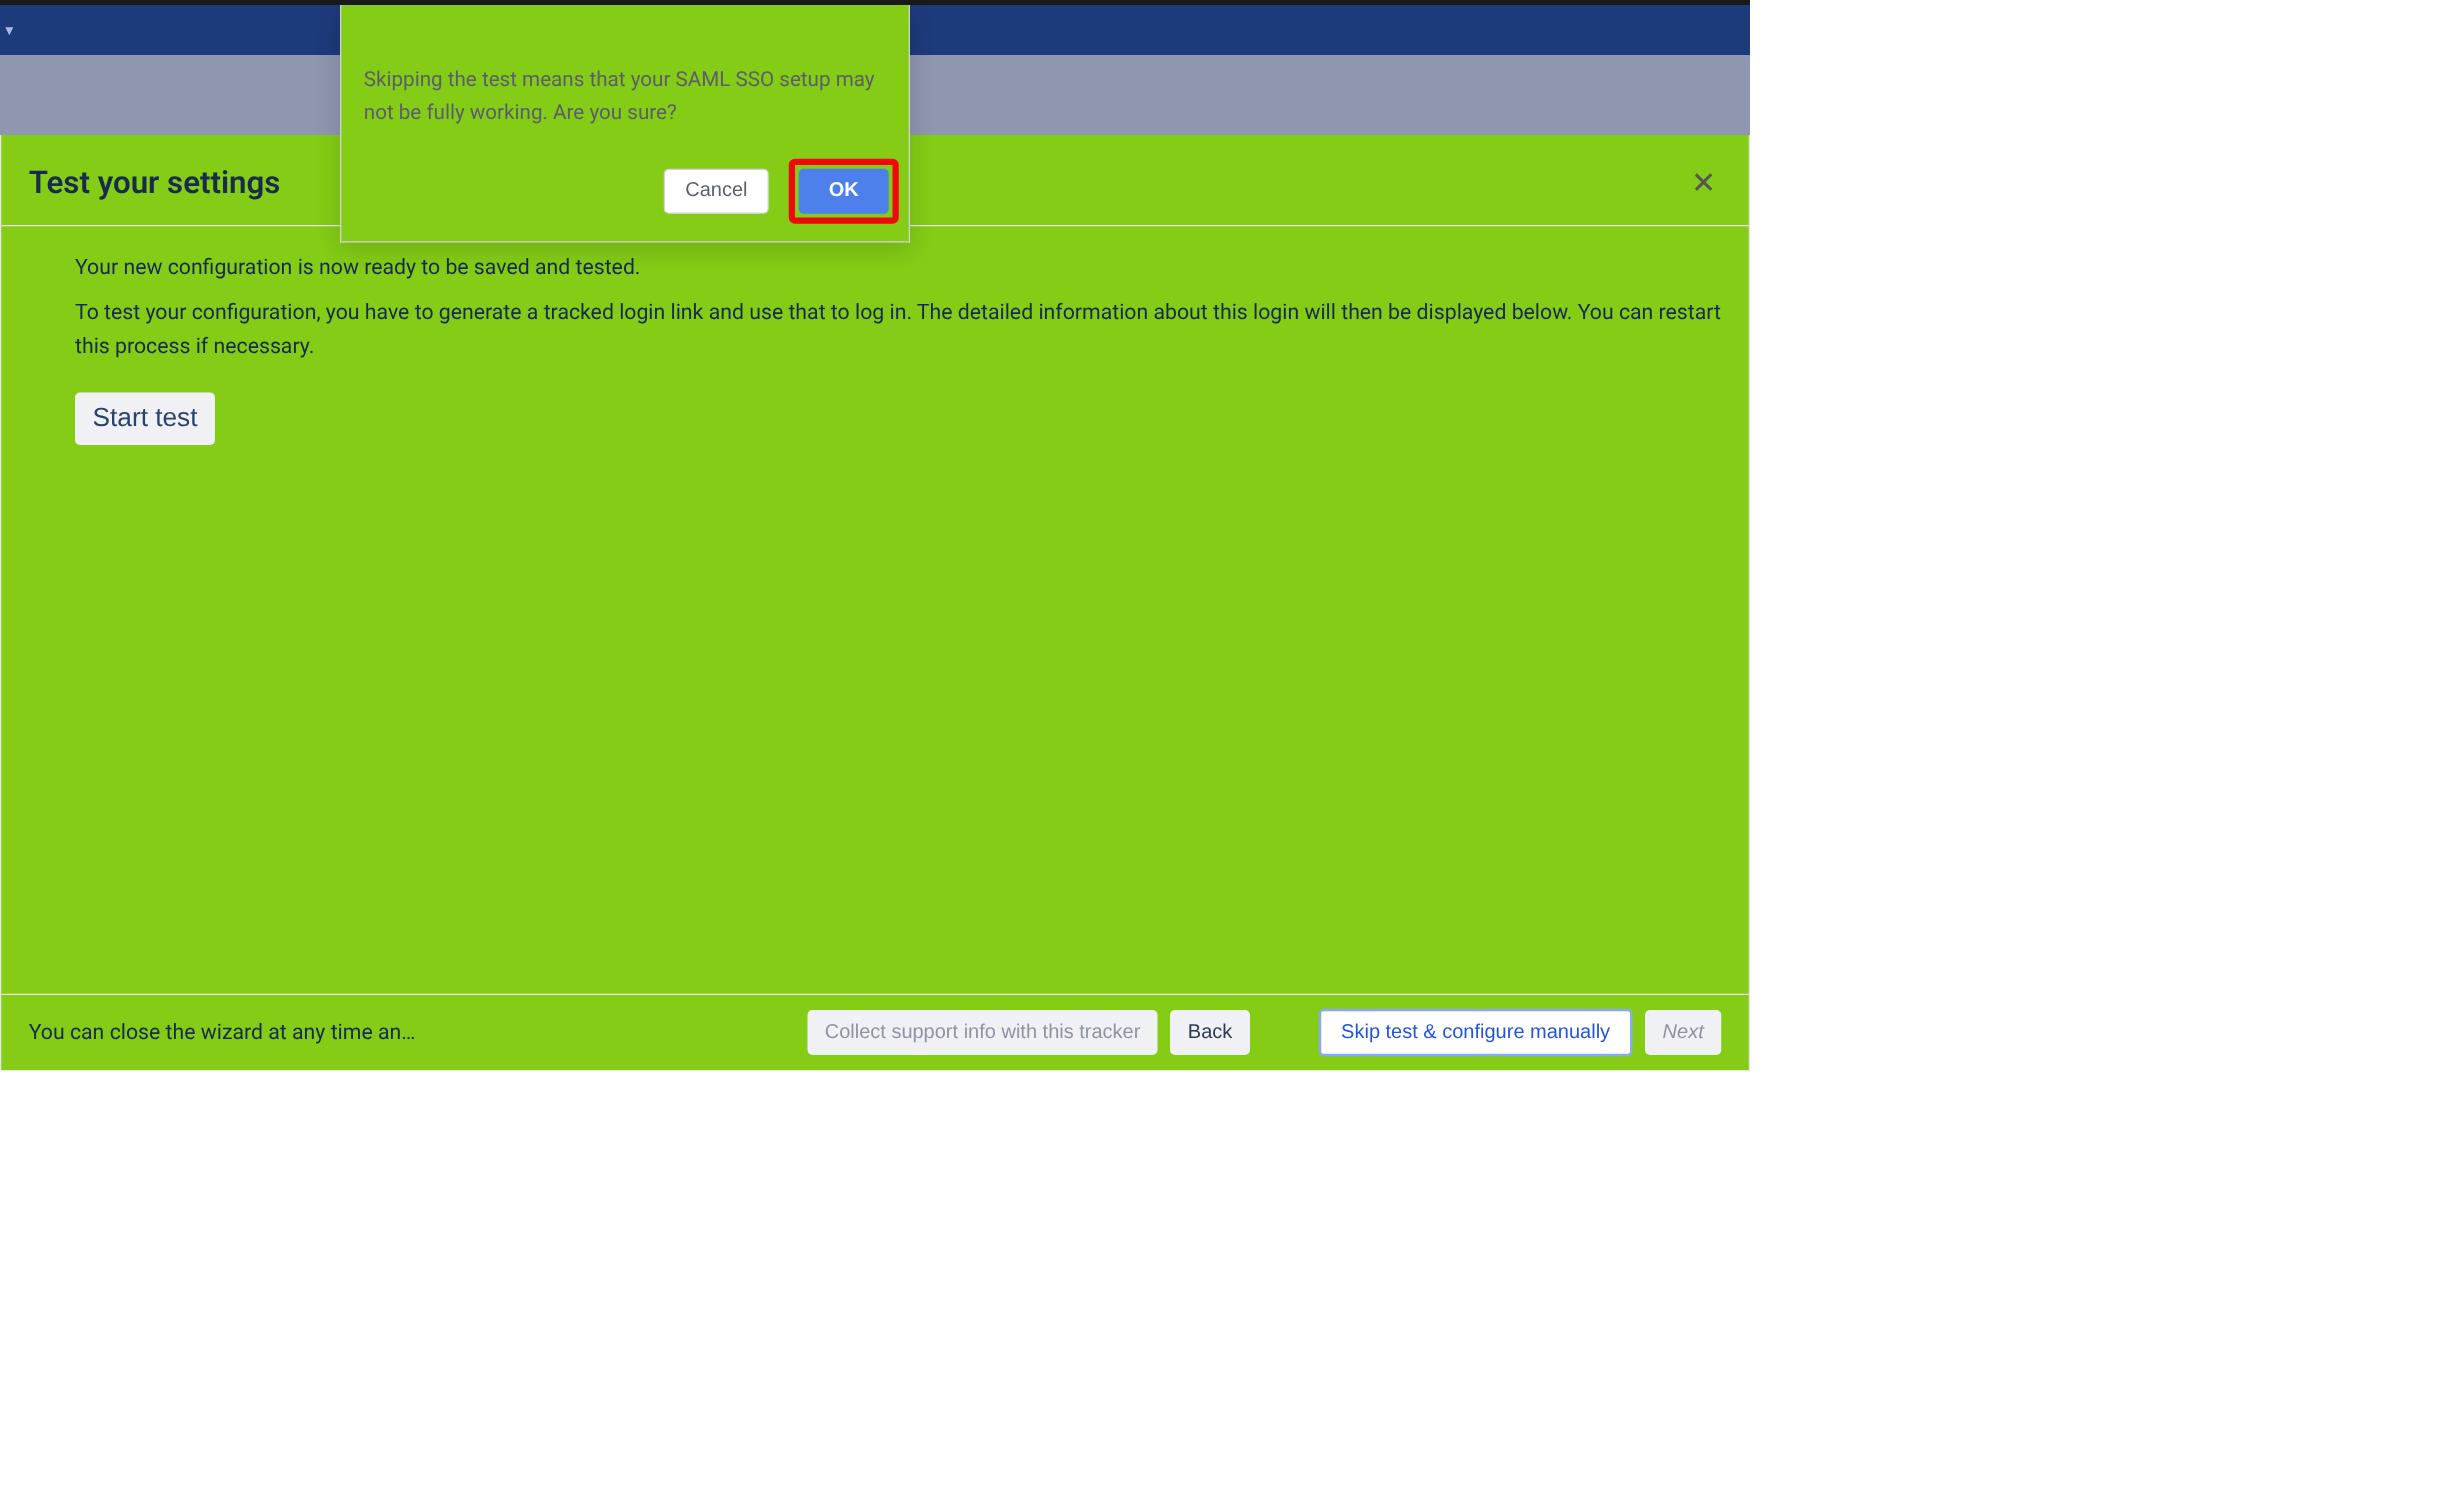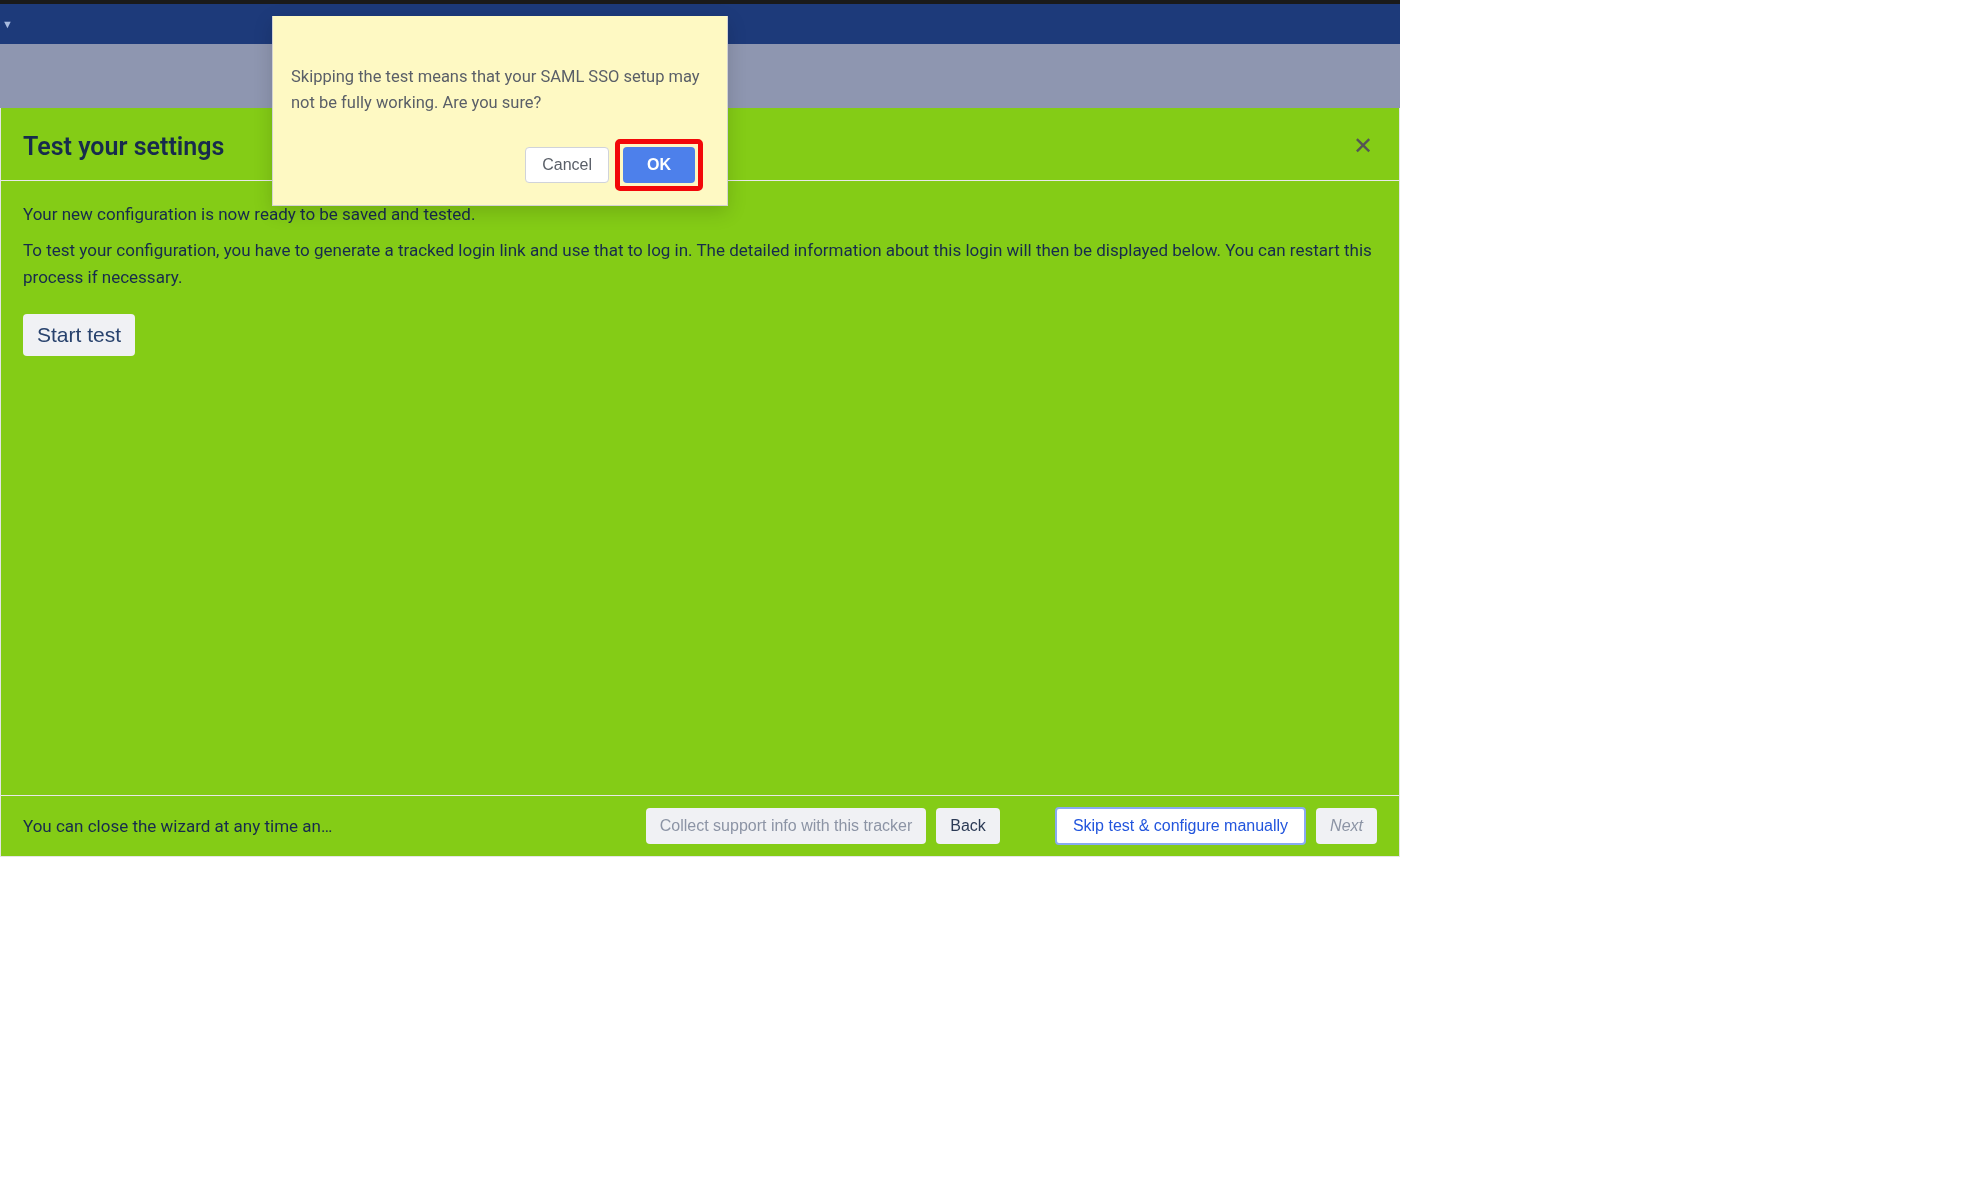--- a/index.html
+++ b/index.html
@@ -65,20 +65,21 @@
       font-weight: 400;
       color: #555;
       cursor: pointer;
       padding: 4px;
       line-height: 1;
     }
     .panel-body {
       padding: 20px 22px;
       flex: 1;
       color: #172b4d;
+      margin-left: 37px;
     }
     .body-text {
       font-size: 17px;
       color: #172b4d;
       line-height: 1.55;
       margin-bottom: 10px;
     }
     .start-test-btn {
       margin-top: 14px;
       background: #f0f1f4;
@@ -132,38 +133,37 @@
       background: #f0f1f4;
       color: #8c94a5;
       font-style: italic;
     }
     
     .modal {
       position: absolute;
       top: 4px;
       left: 272px;
       width: 456px;
-      background: #fef9c3;
+      background: #84cc16;
       border: 1px solid #d3d3d3;
       border-top: none;
       box-shadow: 0 6px 18px rgba(0,0,0,0.15);
-      padding: 48px 24px 14px 18px;
+      padding: 48px 8px 14px 18px;
       z-index: 100;
-      margin-top: 12px;
     }
     .modal-text {
       font-size: 16.5px;
       color: #5a5f68;
       line-height: 1.55;
       margin-bottom: 24px;
     }
     .modal-buttons {
       display: flex;
       justify-content: flex-end;
-      gap: 0;
+      gap: 10px;
       align-items: center;
     }
     .cancel-btn {
       background: #fff;
       border: 1px solid #d0d3da;
       border-radius: 4px;
       color: #5a5f68;
       font-size: 16px;
       padding: 8px 16px;
       cursor: pointer;

